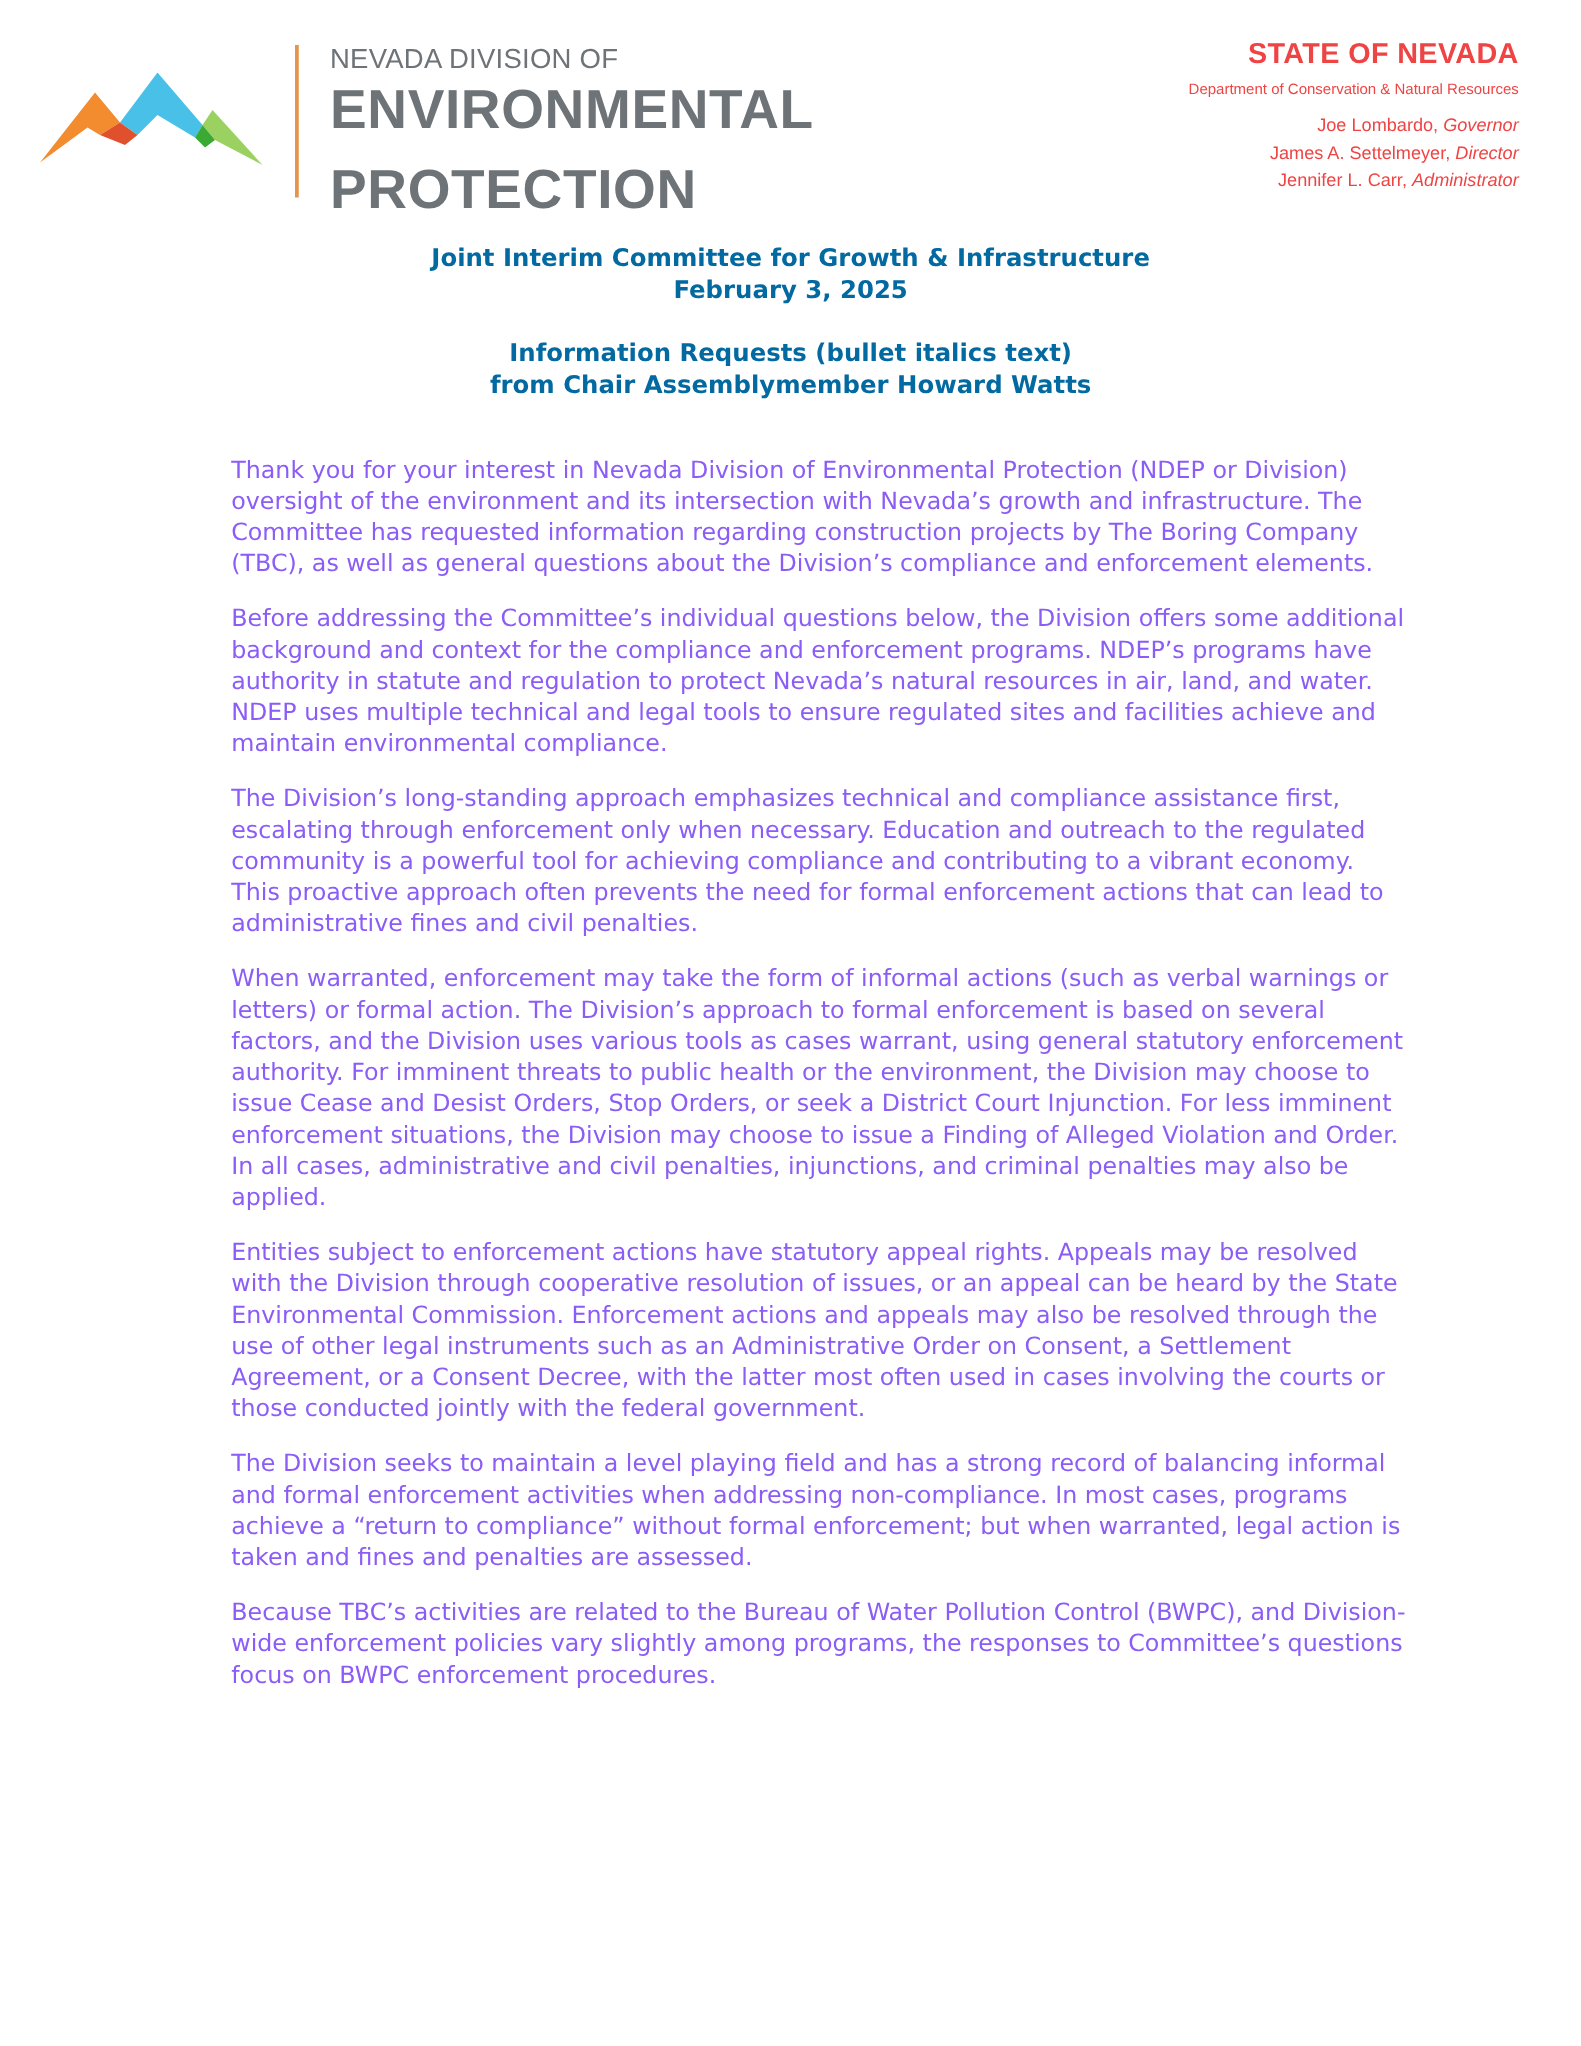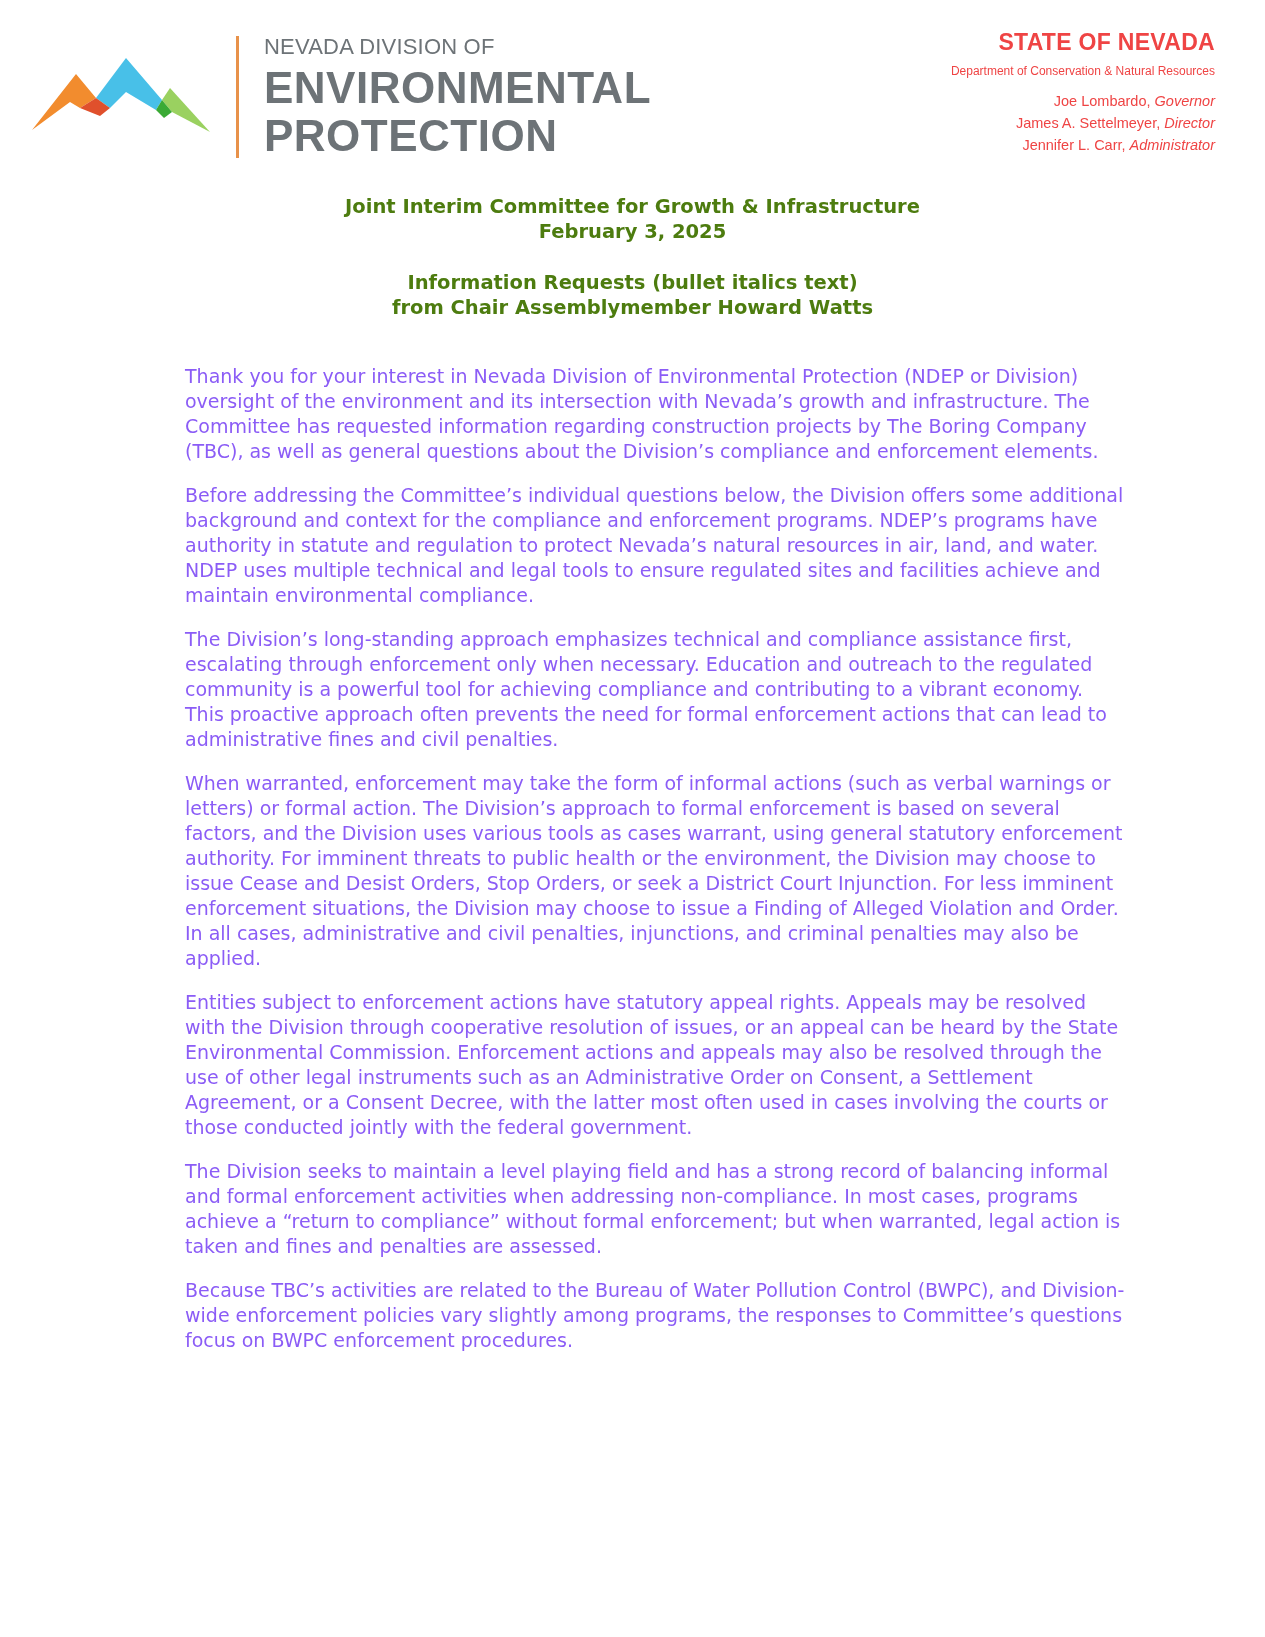--- a/index.html
+++ b/index.html
@@ -3,30 +3,30 @@
 <meta charset="utf-8">
 <style>
   html, body { margin: 0; padding: 0; background: #ffffff; }
   body { width: 1265px; height: 1637px; position: relative; overflow: hidden; color: #111; }
 
   .logo-mark { position: absolute; left: 32px; top: 58px; width: 178px; height: 78px; }
   .logo-divider { position: absolute; left: 236px; top: 36px; width: 3px; height: 122px; background: #e8924a; }
   .logo-text { position: absolute; left: 264px; top: 34px; font-family: "Liberation Sans", sans-serif; color: #6d7377; }
   .logo-line1 { font-size: 22px; letter-spacing: 0.2px; font-weight: normal; line-height: 26px; }
   .logo-line2 { font-size: 44px; font-weight: bold; line-height: 48px; letter-spacing: 0.5px; margin-top: 4px; }
-  .logo-line3 { font-size: 44px; font-weight: bold; line-height: 48px; letter-spacing: 0.5px; }
+  .logo-line3 { font-size: 44px; font-weight: bold; line-height: 48px; letter-spacing: 0.5px; margin-top: 16px; }
 
   .state-block { position: absolute; right: 50px; top: 28px; text-align: right; font-family: "Liberation Sans", sans-serif; color: #ef4444; }
   .state-title { font-size: 23px; font-weight: bold; letter-spacing: 0.3px; line-height: 28px; }
   .state-dept { font-size: 12px; line-height: 30px; }
   .official { font-size: 14.5px; line-height: 22px; }
   .official em { font-style: italic; }
   .officials { margin-top: 4px; }
 
-  .heading { position: absolute; left: 0; width: 1265px; text-align: center; font-family: "DejaVu Sans", sans-serif; font-weight: bold; font-size: 19.5px; line-height: 25px; color: #4d7c0f; }
+  .heading { position: absolute; left: 0; width: 1265px; text-align: center; font-family: "DejaVu Sans", sans-serif; font-weight: bold; font-size: 19.5px; line-height: 25px; color: #0369a1; }
   .heading.h1 { top: 194px; }
   .heading.h2 { top: 270px; }
 
   .body-text { position: absolute; left: 185px; top: 364px; width: 940px; font-family: "DejaVu Sans", sans-serif; font-size: 19px; line-height: 25px; color: #8b5cf6; }
   .body-text p { margin: 0 0 19px 0; }
 </style>
 </head>
 <body>
 
 <div class="logo-mark">

